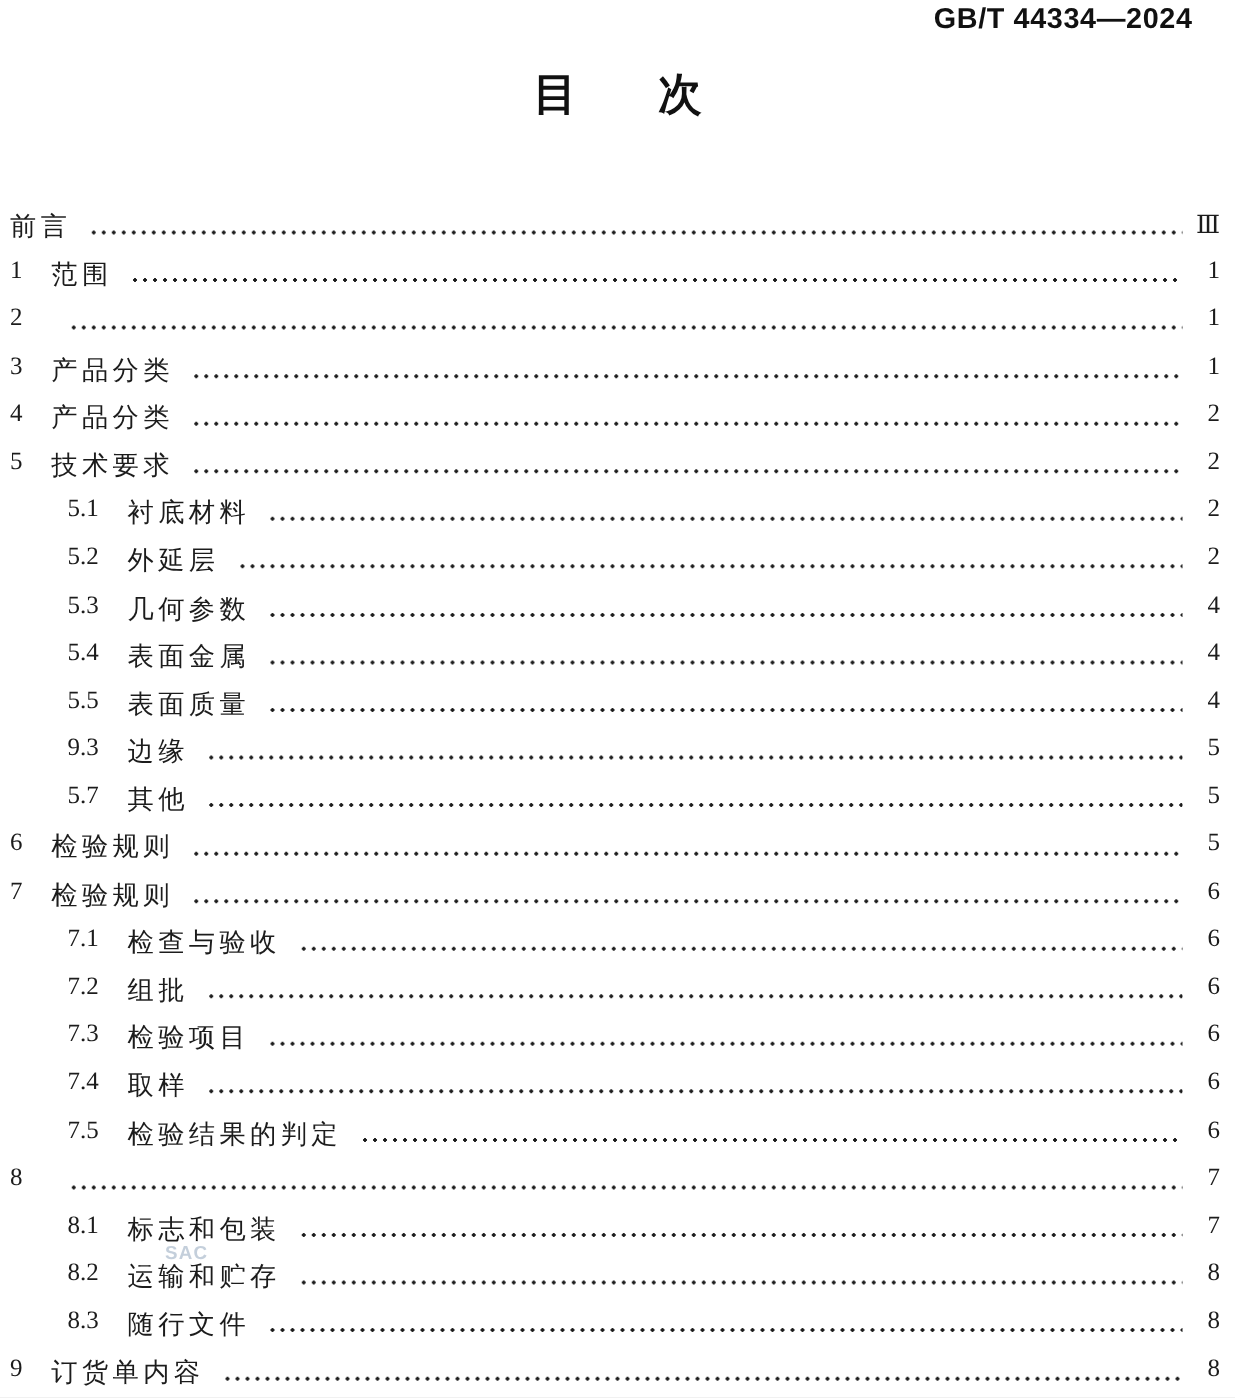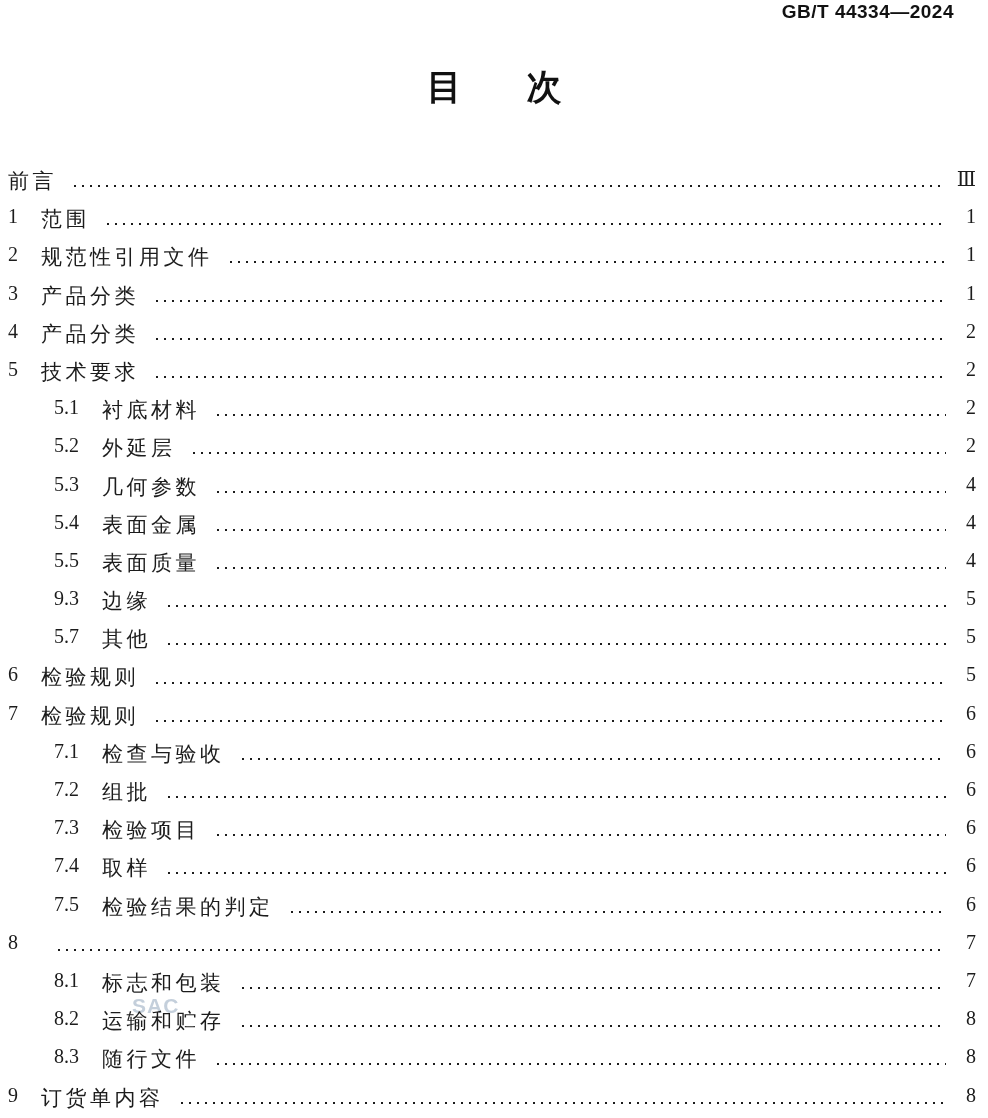--- a/index.html
+++ b/index.html
@@ -12,27 +12,27 @@
     overflow: hidden;
     font-family: "Liberation Serif", "DejaVu Serif", serif;
     color: #1c1c1c;
   }
   .doc-number {
     position: absolute;
     top: 1px;
     right: 34px;
     font-family: "Liberation Sans", "DejaVu Sans", sans-serif;
     font-weight: 700;
-    font-size: 19px;
+    font-size: 23px;
     letter-spacing: 0.5px;
     color: #111;
   }
   .page-title {
     position: absolute;
-    top: 64px;
+    top: 52px;
     left: 0;
     width: 100%;
     text-align: center;
     font-family: "Liberation Sans", "DejaVu Sans", sans-serif;
     font-weight: 700;
     font-size: 35px;
     color: #111;
   }
   .page-title .title-text {
     letter-spacing: 1.85em;
@@ -82,21 +82,21 @@
     text-align: right;
     font-size: 20px;
     white-space: nowrap;
   }
   .watermark {
     position: absolute;
     left: 132px;
     top: 994px;
     font-family: "Liberation Sans", "DejaVu Sans", sans-serif;
     font-weight: 700;
-    font-size: 21px;
+    font-size: 15px;
     letter-spacing: 1px;
     color: rgba(148, 167, 190, 0.55);
     filter: blur(0.4px);
     pointer-events: none;
   }
 </style>
 </head>
 <body>
 
 <div class="page">
@@ -117,21 +117,20 @@
       <span class="page-num">Ⅲ</span>
     </div>
       <div class="row lvl1">
       <span class="num">1</span>
       <span class="label">范围</span>
       <span class="leader"></span>
       <span class="page-num">1</span>
     </div>
       <div class="row lvl1">
       <span class="num">2</span>
-      <span class="label">规范性引用文件</span>
       <span class="leader"></span>
       <span class="page-num">1</span>
     </div>
       <div class="row lvl1">
       <span class="num">3</span>
       <span class="label">产品分类</span>
       <span class="leader"></span>
       <span class="page-num">1</span>
     </div>
       <div class="row lvl1">

